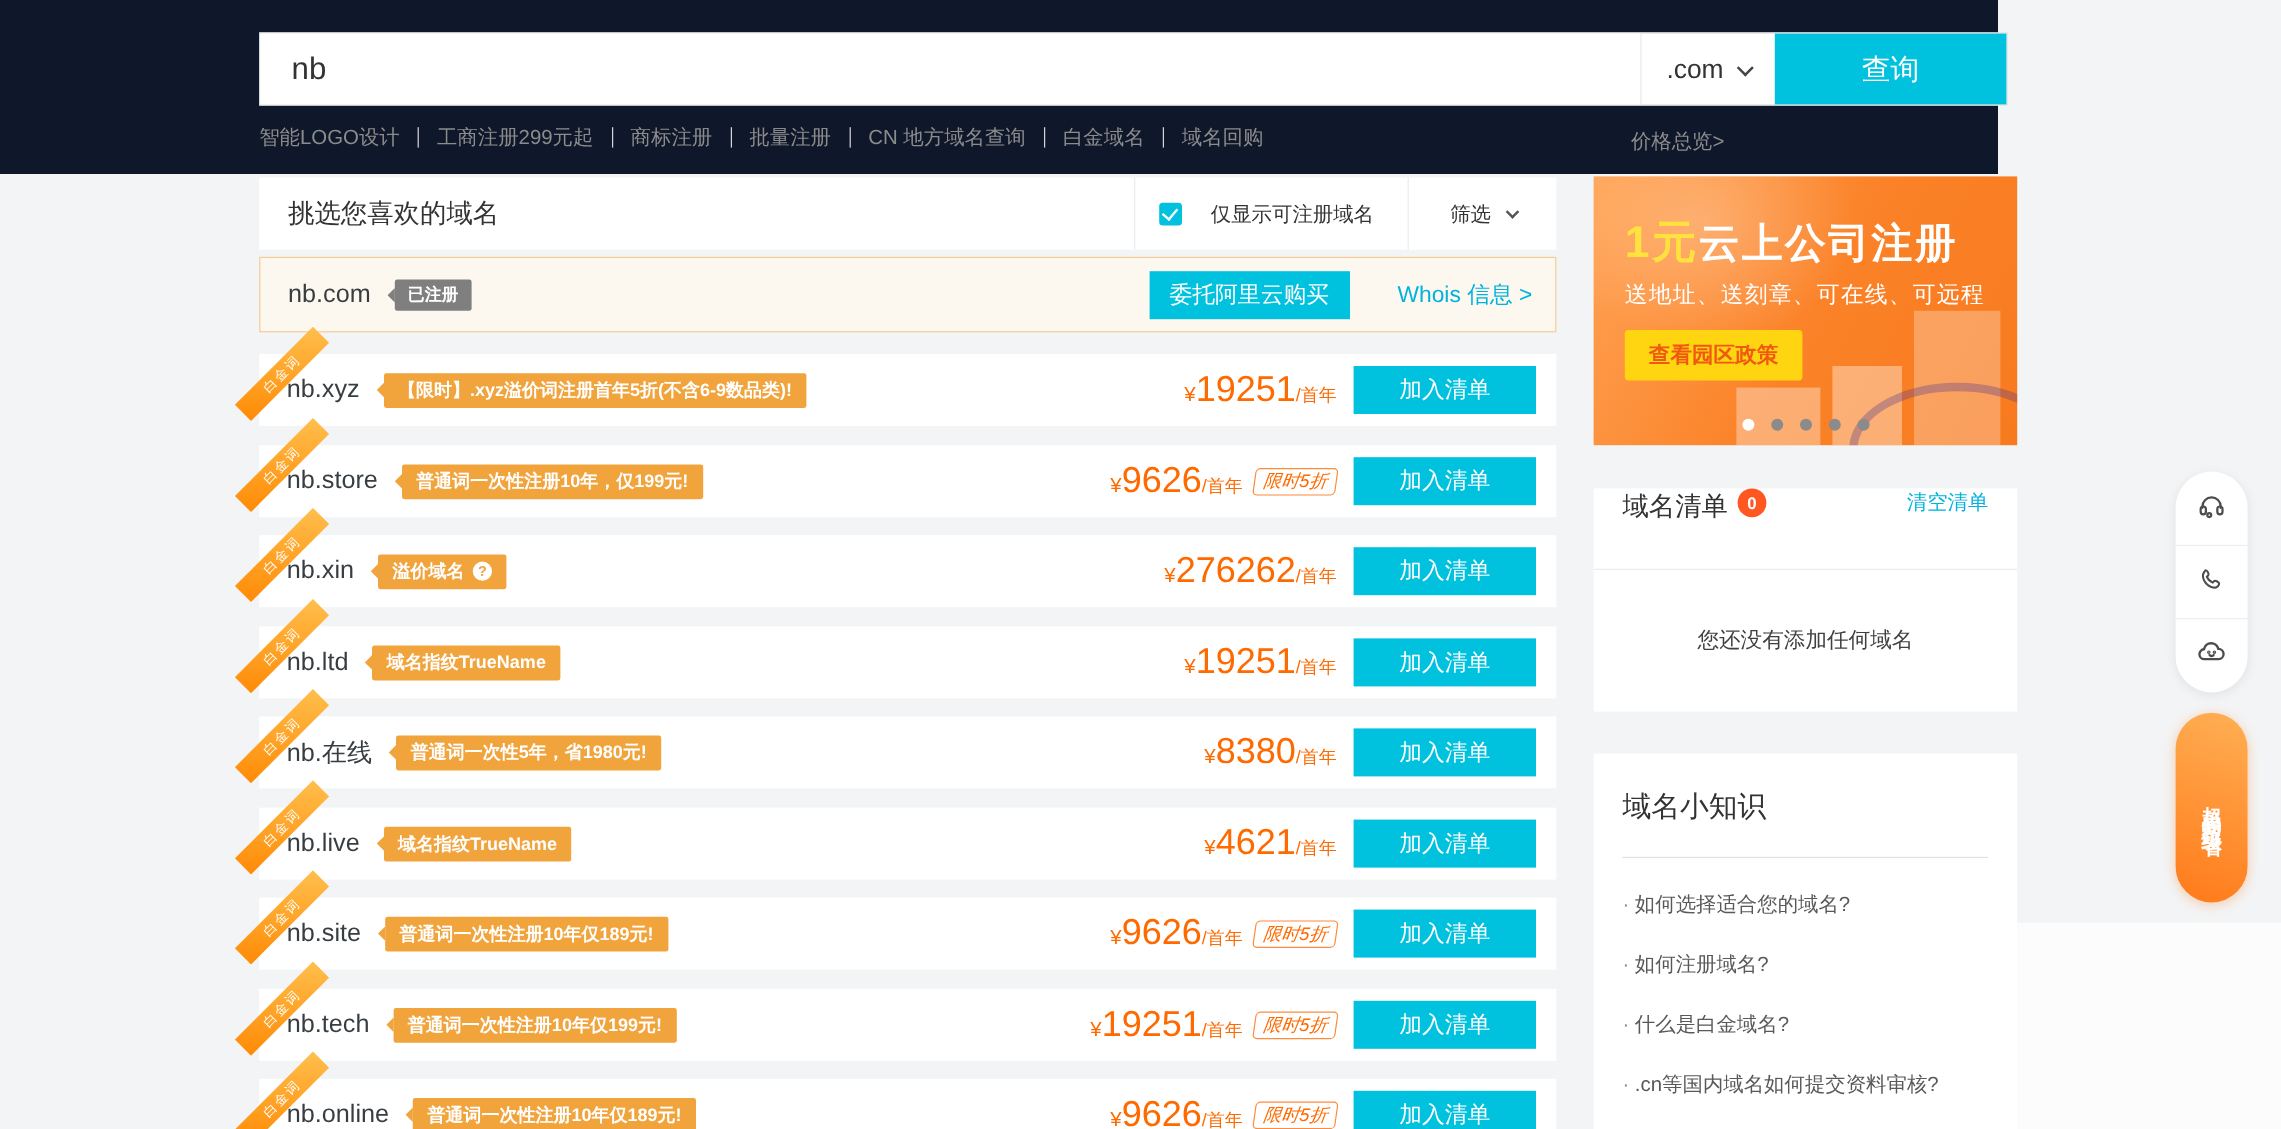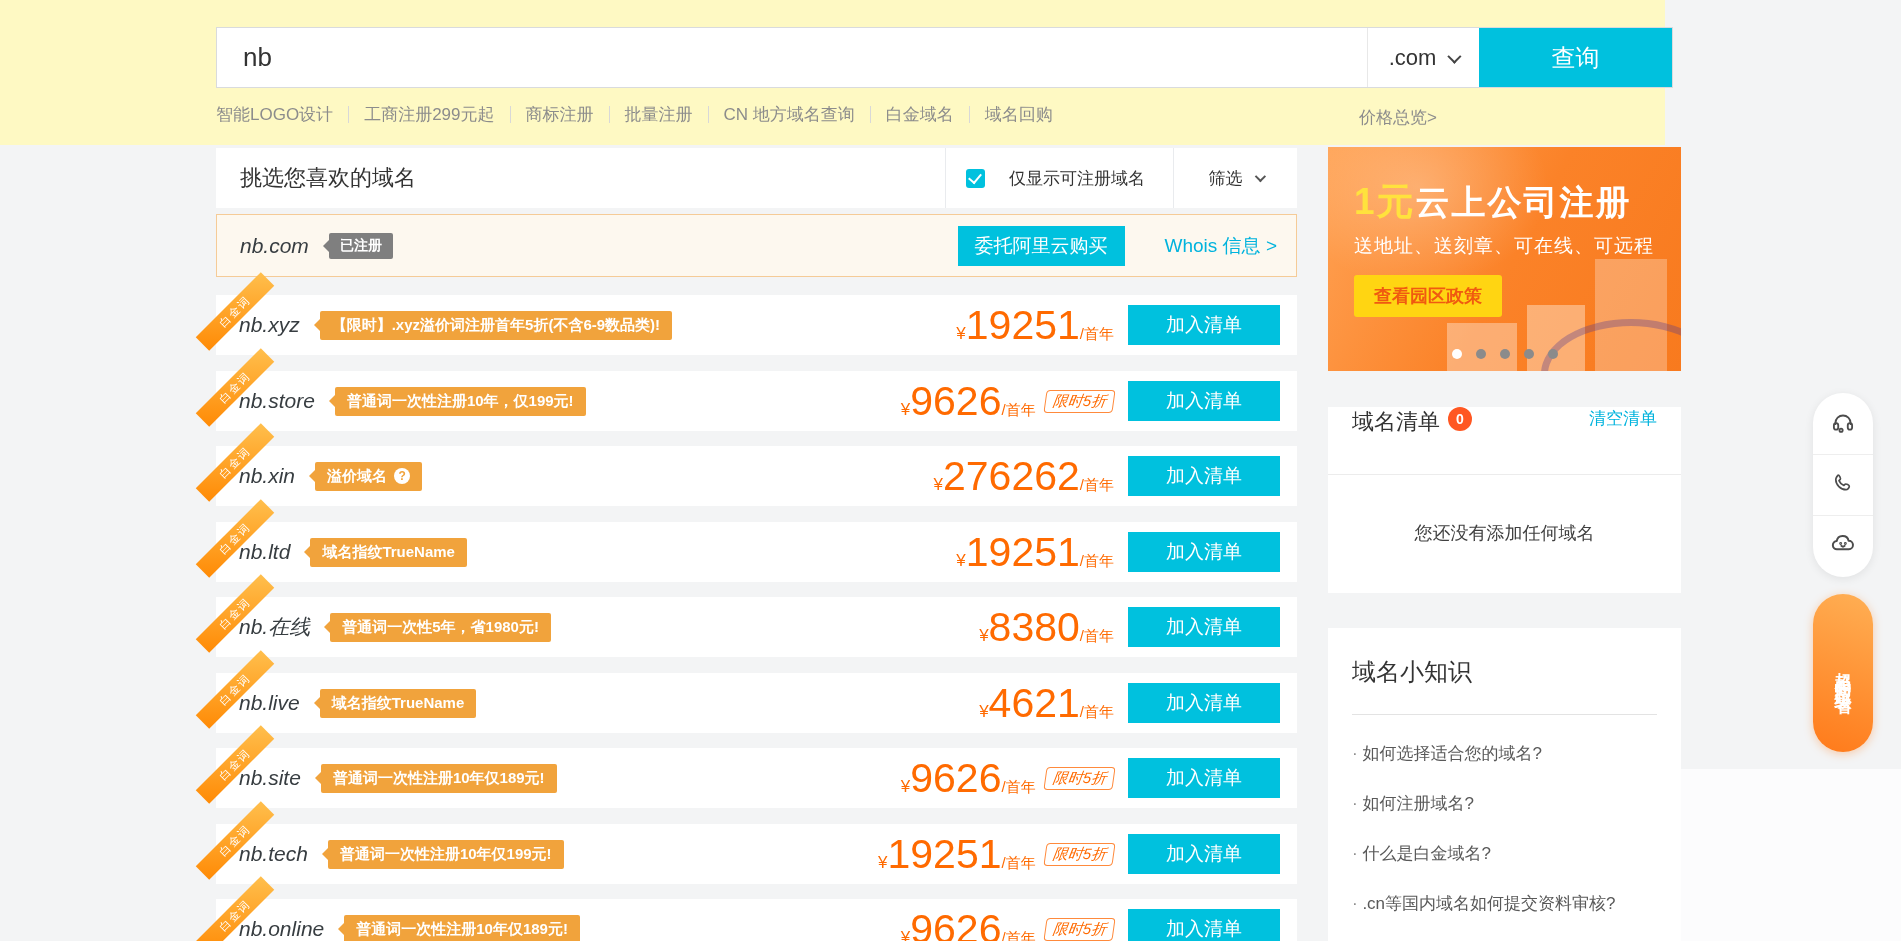--- a/index.html
+++ b/index.html
@@ -1,21 +1,21 @@
 <!DOCTYPE html>
 <html><head>
 <meta charset="utf-8">
 <style>
   * { margin:0; padding:0; box-sizing:border-box; }
   html,body { background:#e9eaec; }
   body { font-family:"Liberation Sans","DejaVu Sans",sans-serif; }
   #screen { position:relative; width:1901px; height:941px; overflow:hidden; background:#f3f4f5; }
 
   
-  .topband { position:absolute; left:0; top:0; width:1665px; height:145px; background:#fef9c3; }
+  .topband { position:absolute; left:0; top:0; width:1665px; height:145px; background:#0f172a; }
   .search-box { position:absolute; left:216px; top:27px; width:1457px; height:61px; background:#fff;
                 border:1px solid #d9dbdd; display:flex; align-items:stretch; }
   .search-input { flex:1; border:none; outline:none; font-size:26px; color:#333; padding:0 26px;
                   font-family:"Liberation Sans","DejaVu Sans",sans-serif; }
   .tld-select { width:112px; border-left:1px solid #e8e8e8; display:flex; align-items:center; justify-content:center;
                 gap:12px; font-size:22px; color:#333; cursor:pointer; }
   .chev { width:10px; height:10px; border-right:2px solid #444; border-bottom:2px solid #444;
           transform:rotate(45deg) translateY(-2px); }
   .search-btn { width:193px; background:#00c1de; color:#fff; font-size:24px; border:none; cursor:pointer;
                 display:flex; align-items:center; justify-content:center; }
@@ -35,21 +35,21 @@
   .lh-cell span.lbl { font-size:17px; color:#333; }
   .cbx { width:19px; height:19px; background:#00c1de; border-radius:3px; position:relative; cursor:pointer; flex:none; }
   .cbx::after { content:''; position:absolute; left:5px; top:2px; width:6px; height:10px;
                 border-right:2px solid #fff; border-bottom:2px solid #fff; transform:rotate(40deg); }
   .chev-sm { width:8px; height:8px; border-right:2px solid #555; border-bottom:2px solid #555;
              transform:rotate(45deg) translateY(-2px); }
 
   
   .row-reg { position:absolute; left:0; top:66px; width:1081px; height:63px; background:#fdf8ef;
              border:1px solid #f5cb97; display:flex; align-items:center; padding-left:23px; }
-  .dname { font-size:21px; color:#373d41;font-style:italic; }
+  .dname { font-size:21px; color:#373d41; }
   .tag-gray { position:relative; margin-left:20px; background:#7f7f7f; color:#fff; font-size:14px; font-weight:bold;
               padding:4px 11px; border-radius:2px; }
   .tag-gray::before { content:''; position:absolute; left:-6px; top:50%; margin-top:-6px;
               border:6px solid transparent; border-right:6px solid #7f7f7f; border-left:0; }
   .buy-btn { margin-left:auto; height:40px; padding:0 17px; background:#00c1de; color:#fff; font-size:19px;
              border:none; cursor:pointer; }
   .whois { margin:0 19px 0 40px; font-size:19px; color:#00b3dd; text-decoration:none; }
 
   
   .row { position:absolute; left:0; width:1081px; height:60px; background:#fff; display:flex; align-items:center;
@@ -58,21 +58,21 @@
             letter-spacing:2px; padding:2px 0; transform:rotate(-45deg);
             background:linear-gradient(45deg,#ff8a05,#ffbf4d); z-index:2; }
   .tag { position:relative; margin-left:20px; background:#f1a33c; color:#fff; font-size:15px; font-weight:bold;
          padding:5px 12px; border-radius:2px; display:flex; align-items:center; gap:7px; }
   .tag::before { content:''; position:absolute; left:-6px; top:50%; margin-top:-6px;
          border:6px solid transparent; border-right:6px solid #f1a33c; border-left:0; }
   .tag-help { width:16px; height:16px; border-radius:50%; background:#fff; color:#f1a33c; font-size:12px;
               line-height:16px; text-align:center; font-weight:bold; cursor:pointer; }
   .price { margin-left:auto; display:flex; align-items:baseline; color:#ff6a00; }
   .price .cur { font-size:17px; }
-  .price .num { font-size:41px; }
+  .price .num { font-size:30px; }
   .price .per { font-size:15px; }
   .disc { margin-left:9px; border:1px solid #ff8a3c; color:#ff6a00; font-size:15px; font-style:italic;
           padding:1px 7px; border-radius:4px; transform:skewX(-8deg); }
   .addbtn { width:152px; height:40px; margin:0 17px 0 14px; background:#00c1de; color:#fff; font-size:19px;
             border:none; cursor:pointer; flex:none; }
 
   
   .sidebar { position:absolute; left:1328px; top:147px; width:353px; }
   .banner { position:absolute; left:0; top:0; width:353px; height:224px; overflow:hidden; cursor:pointer;
             background:linear-gradient(118deg,#ffa355 0%,#fb8228 52%,#f87a1e 100%); }

